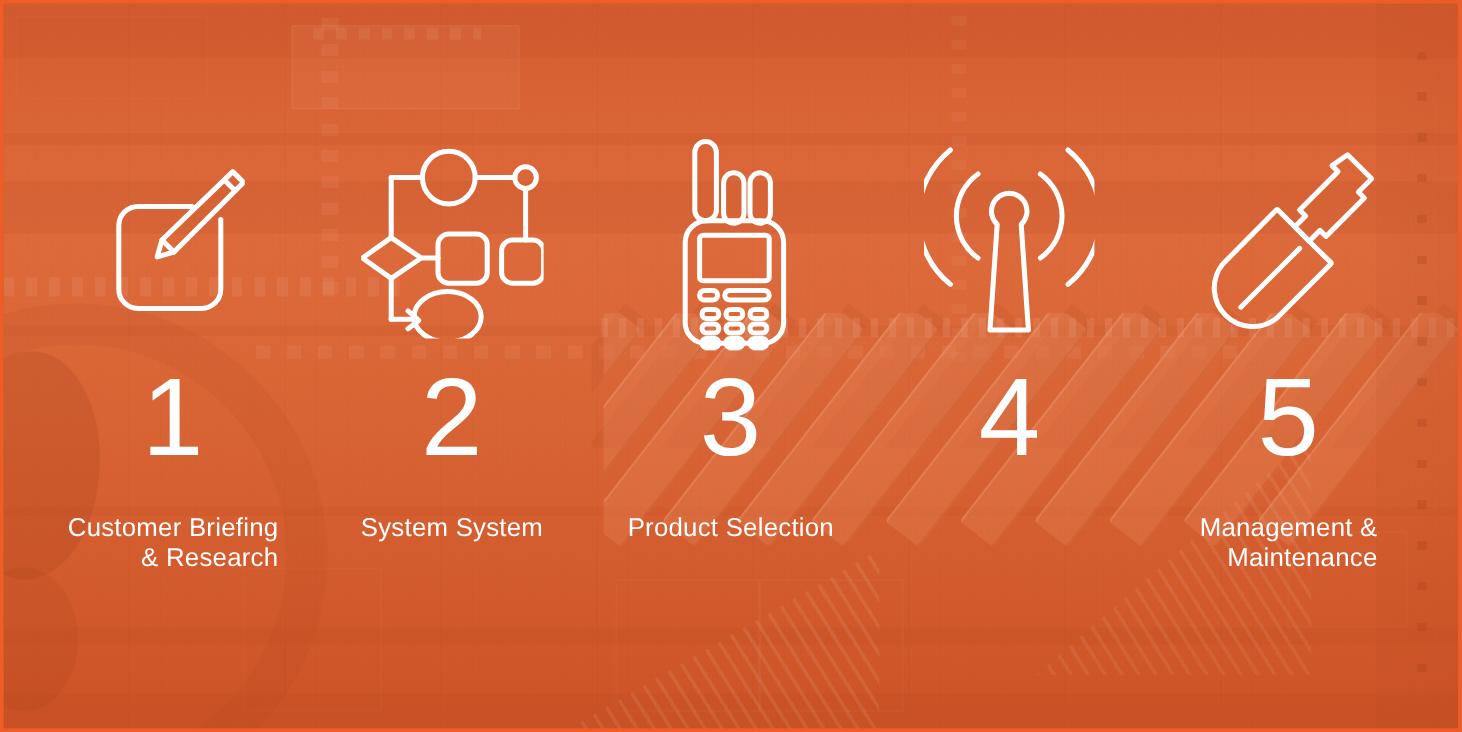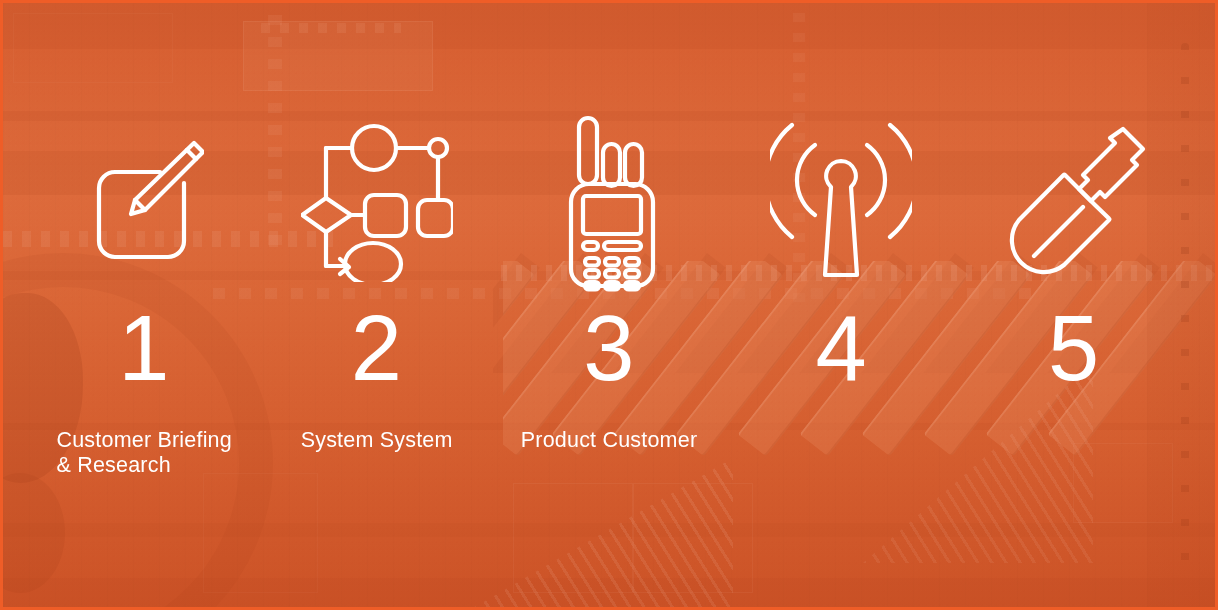--- a/index.html
+++ b/index.html
@@ -267,21 +267,21 @@
     margin-top: 2px;
     text-align: center;
   }
 
   .step-label {
     margin-top: 34px;
     font-size: 21.5px;
     line-height: 1.18;
     font-weight: 400;
     letter-spacing: 0.2px;
-    text-align: left;
+    text-align: right;
     color: #ffffff;
     max-width: 220px;
     white-space: pre-line;
   }
 </style>
 </head>
 <body>
 
 <div class="stage">
 
@@ -412,21 +412,21 @@
           <rect x="66" y="158" width="14" height="7.5" rx="3.7"></rect>
           <rect x="26" y="170" width="14" height="7.5" rx="3.7"></rect>
           <rect x="46" y="170" width="14" height="7.5" rx="3.7"></rect>
           <rect x="66" y="170" width="14" height="7.5" rx="3.7"></rect>
           <rect x="26" y="182" width="14" height="7.5" rx="3.7"></rect>
           <rect x="46" y="182" width="14" height="7.5" rx="3.7"></rect>
           <rect x="66" y="182" width="14" height="7.5" rx="3.7"></rect>
         </svg>
       </div>
       <div class="step-number">3</div>
-      <div class="step-label">Product Customer</div>
+      <div class="step-label">Product Selection</div>
     </div>
 
     <div class="step">
       <div class="step-icon">
         <svg width="142" height="170" viewBox="0 0 142 170" fill="none" stroke="#ffffff" stroke-width="4.2" stroke-linecap="round" stroke-linejoin="round">
           <path d="M71 44 a15 15 0 0 0 -10 26 L55 158 H87 L81 70 a15 15 0 0 0 -10 -26 Z"></path>
           <path d="M45 28 a43 43 0 0 0 0 70"></path>
           <path d="M97 28 a43 43 0 0 1 0 70"></path>
           <path d="M22 8 a72 72 0 0 0 0 112"></path>
           <path d="M120 8 a72 72 0 0 1 0 112"></path>
@@ -437,16 +437,18 @@
 
     <div class="step">
       <div class="step-icon">
         <svg width="150" height="158" viewBox="0 0 150 158" fill="none" stroke="#ffffff" stroke-width="4.2" stroke-linecap="round" stroke-linejoin="round">
           <path d="M124 6 L144 26 L133 37 L138 42 L106 74 L101 69 L92 78 L80 66 L89 57 L84 52 L116 20 L111 15 Z"></path>
           <path d="M80 66 L66 52 a1 1 0 0 0 -1.4 0 L20 97 a32 32 0 0 0 45 45 L110 97 a1 1 0 0 0 0 -1.4 L96 82 Z"></path>
           <path d="M84 84 L35 133"></path>
         </svg>
       </div>
       <div class="step-number">5</div>
+      <div class="step-label">Management &amp;
+Maintenance</div>
     </div>
 
   </div>
 </div>
 
 </body></html>

